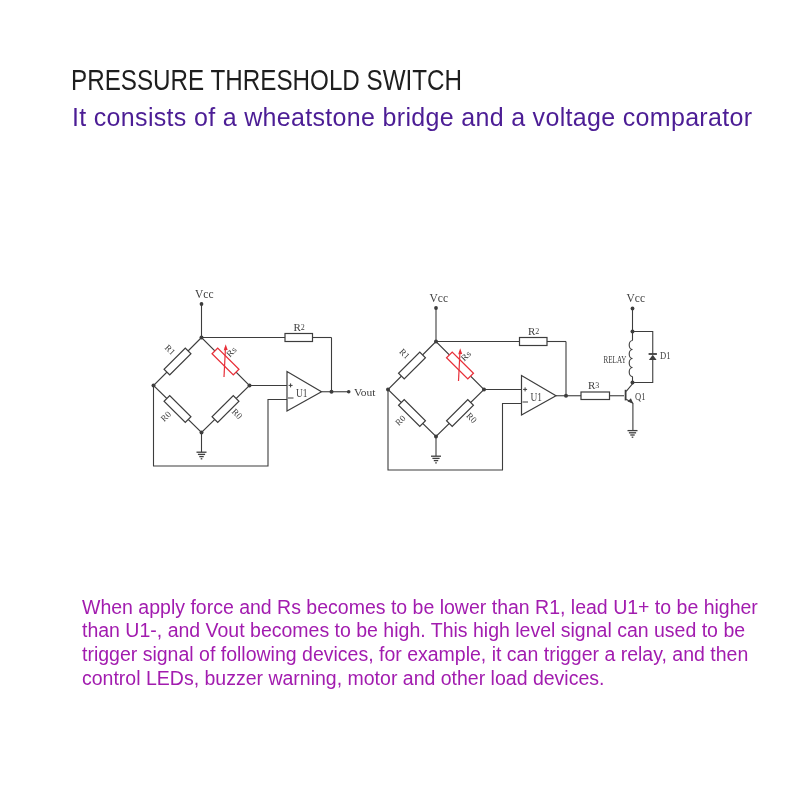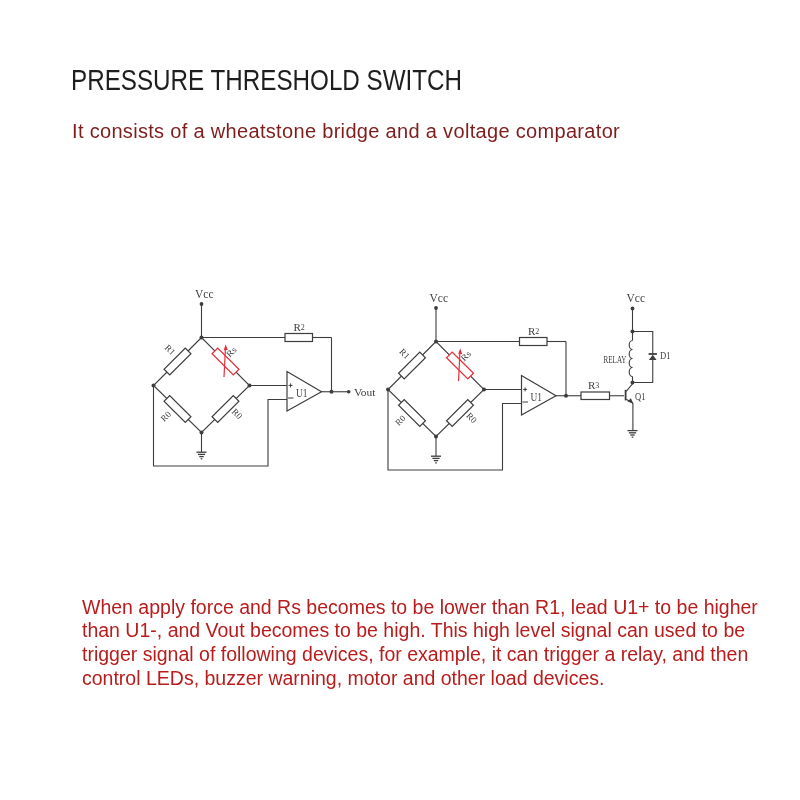--- a/index.html
+++ b/index.html
@@ -1,19 +1,19 @@
 <!DOCTYPE html>
 <html><head>
 <meta charset="utf-8">
 <style>
 html,body{margin:0;padding:0;background:#fff;width:800px;height:800px;overflow:hidden}
 body{position:relative;font-family:"Liberation Sans",sans-serif;color:#222}
 .title{position:absolute;left:71px;top:64px;font-size:29px;color:#1e1e1e;transform:scaleX(0.835);transform-origin:0 0;white-space:nowrap}
-.sub{position:absolute;left:72px;top:120px;font-size:20px;letter-spacing:0.32px;color:#7f1d1d;white-space:nowrap}
-.para{position:absolute;left:82px;top:595.5px;font-size:19.5px;line-height:23.75px;color:#b91c1c;white-space:nowrap}
+.sub{position:absolute;left:72px;top:103px;font-size:25px;letter-spacing:0.32px;color:#4c1d95;white-space:nowrap}
+.para{position:absolute;left:82px;top:595.5px;font-size:19.5px;line-height:23.75px;color:#a21caf;white-space:nowrap}
 </style>
 </head>
 <body>
 <div class="title">PRESSURE THRESHOLD SWITCH</div>
 <div class="sub">It consists of a wheatstone bridge and a voltage comparator</div>
 <svg width="800" height="800" viewBox="0 0 800 800" style="position:absolute;left:0;top:0">
 <style>
 .w{stroke:#3d3d3d;stroke-width:1.1;fill:none}
 .wt{stroke:#3d3d3d;stroke-width:1;fill:none}
 .wb{stroke:#3d3d3d;stroke-width:1.8;fill:none}

